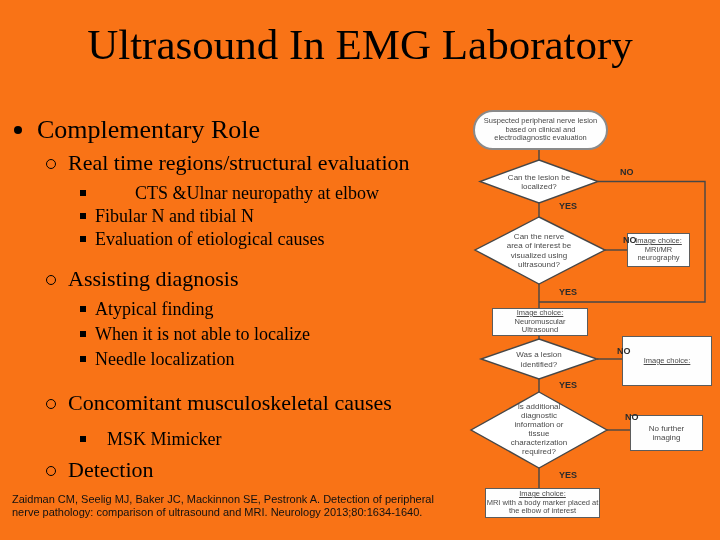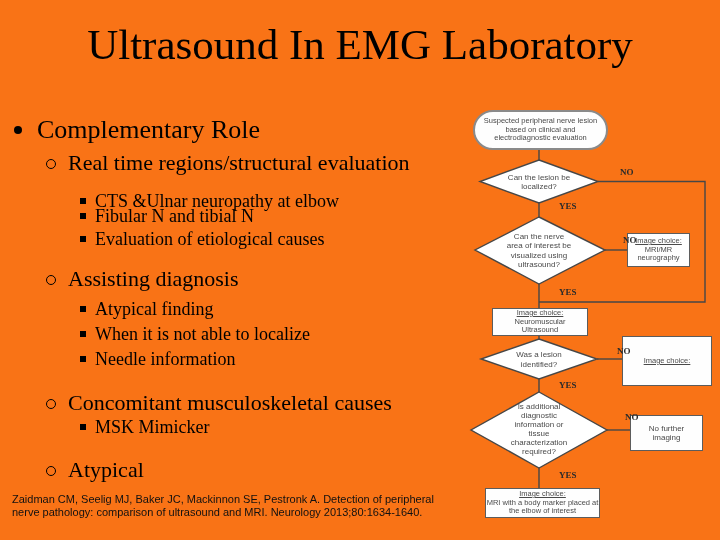--- a/index.html
+++ b/index.html
@@ -30,39 +30,39 @@
     position:absolute;background:#fefefe;border:1.5px solid #5c5c5c;
     display:flex;flex-direction:column;align-items:center;justify-content:center;
     text-align:center;font-size:7.5px;line-height:1.16;box-sizing:border-box;
   }
   .fbox.gray{border:2px solid #8a8a8a;}
   .dtext{
     position:absolute;display:flex;align-items:center;justify-content:center;
     text-align:center;font-size:8px;line-height:1.14;
   }
   .ic{text-decoration:underline;}
-  .yn{position:absolute;font-family:Liberation Serif, serif;font-weight:bold;font-size:9px;color:#2b2b2b;padding-left:16px;}
+  .yn{position:absolute;font-family:Liberation Sans, sans-serif;font-weight:bold;font-size:9px;color:#2b2b2b;padding-left:16px;}
 </style>
 </head>
 <body>
 
 <div class="slide">
 
   <div class="title">Ultrasound In EMG Laboratory</div>
 
   <div class="row l1" style="top:115px;">
     <span class="m-disc"></span>
     <span>Complementary Role</span>
   </div>
 
   <div class="row l2" style="top:150px;">
     <span class="m-circ"></span>
     <span>Real time regions/structural evaluation</span>
   </div>
-  <div class="row l3" style="top:191px;">
+  <div class="row l3" style="top:183px;gap:40px;">
     <span class="m-sq"></span>
     <span>CTS &amp;Ulnar neuropathy at elbow</span>
   </div>
   <div class="row l3" style="top:206px;">
     <span class="m-sq"></span>
     <span>Fibular N and tibial N</span>
   </div>
   <div class="row l3" style="top:229px;">
     <span class="m-sq"></span>
     <span>Evaluation of etiological causes</span>
@@ -75,35 +75,35 @@
   <div class="row l3" style="top:299px;">
     <span class="m-sq"></span>
     <span>Atypical finding</span>
   </div>
   <div class="row l3" style="top:324px;">
     <span class="m-sq"></span>
     <span>When it is not able to localize</span>
   </div>
   <div class="row l3" style="top:349px;">
     <span class="m-sq"></span>
-    <span>Needle information</span>
+    <span>Needle localization</span>
   </div>
 
   <div class="row l2" style="top:390px;">
     <span class="m-circ"></span>
     <span>Concomitant musculoskeletal causes</span>
   </div>
-  <div class="row l3" style="top:417px;">
+  <div class="row l3" style="top:429px;gap:12px;">
     <span class="m-sq"></span>
     <span>MSK Mimicker</span>
   </div>
 
   <div class="row l2" style="top:457px;">
     <span class="m-circ"></span>
-    <span>Atypical</span>
+    <span>Detection</span>
   </div>
 
   <div class="citation">Zaidman CM, Seelig MJ, Baker JC, Mackinnon SE, Pestronk A. Detection of peripheral nerve pathology: comparison of ultrasound and MRI. Neurology 2013;80:1634-1640.</div>
 
   <svg class="flow-svg" width="720" height="540" viewBox="0 0 720 540">
     <g stroke="#474747" stroke-width="1.4" fill="none">
       <path d="M539,150 V160"></path>
       <path d="M539,203 V217"></path>
       <path d="M598,181.5 H705 V302 H539"></path>
       <path d="M539,284 V308"></path>

